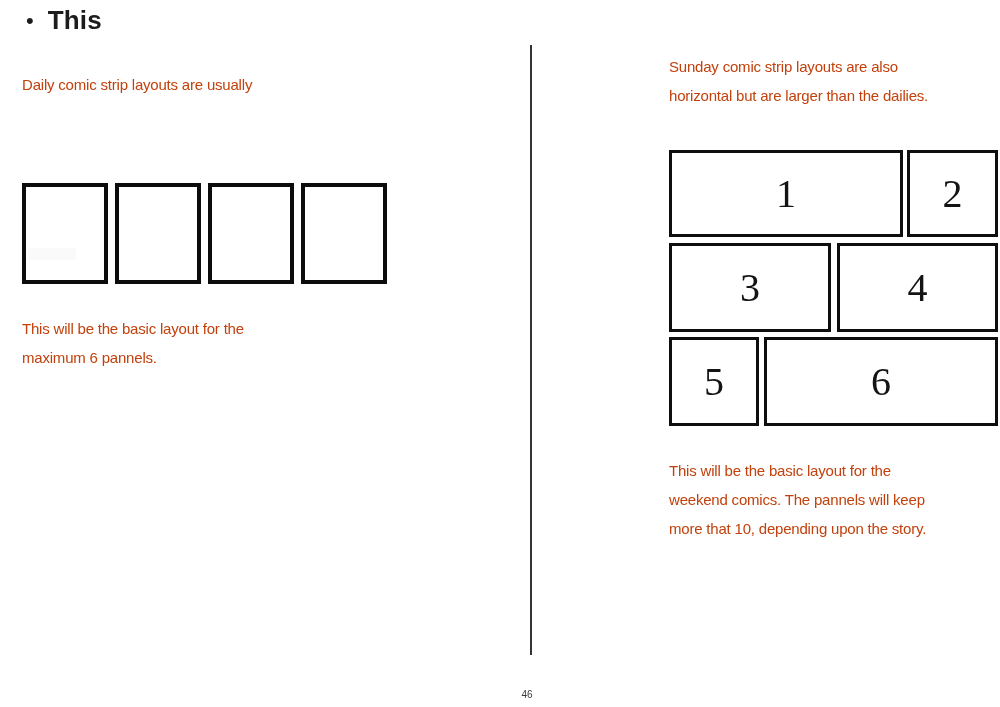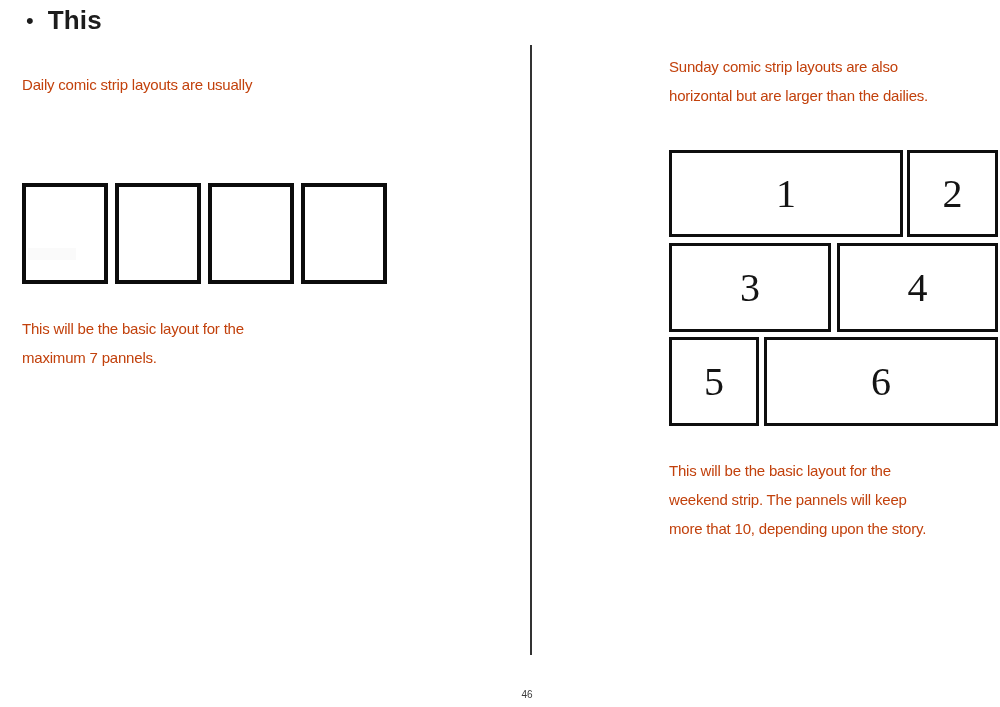--- a/index.html
+++ b/index.html
@@ -142,21 +142,21 @@
   <div class="daily-panel">
       <div class="smudge"></div>
     </div>
   <div class="daily-panel"></div>
   <div class="daily-panel"></div>
   <div class="daily-panel"></div>
 </div>
 
 <div class="textblock left-caption">
   <div class="line">This will be the basic layout for the</div>
-  <div class="line">maximum 7 pannels.</div>
+  <div class="line">maximum 6 pannels.</div>
 </div>
 
 <div class="textblock right-intro">
   <div class="line">Sunday comic strip layouts are also</div>
   <div class="line">horizontal but are larger than the dailies.</div>
 </div>
 
 <div class="sunday-grid">
   <div class="sunday-row row-1">
     <div class="sunday-panel p1">1</div>
@@ -167,17 +167,17 @@
     <div class="sunday-panel p4">4</div>
   </div>
   <div class="sunday-row row-3">
     <div class="sunday-panel p5">5</div>
     <div class="sunday-panel p6">6</div>
   </div>
 </div>
 
 <div class="textblock right-caption">
   <div class="line">This will be the basic layout for the</div>
-  <div class="line">weekend strip. The pannels will keep</div>
+  <div class="line">weekend comics. The pannels will keep</div>
   <div class="line">more that 10, depending upon the story.</div>
 </div>
 
 <div class="page-number">46</div>
 
 </body></html>

